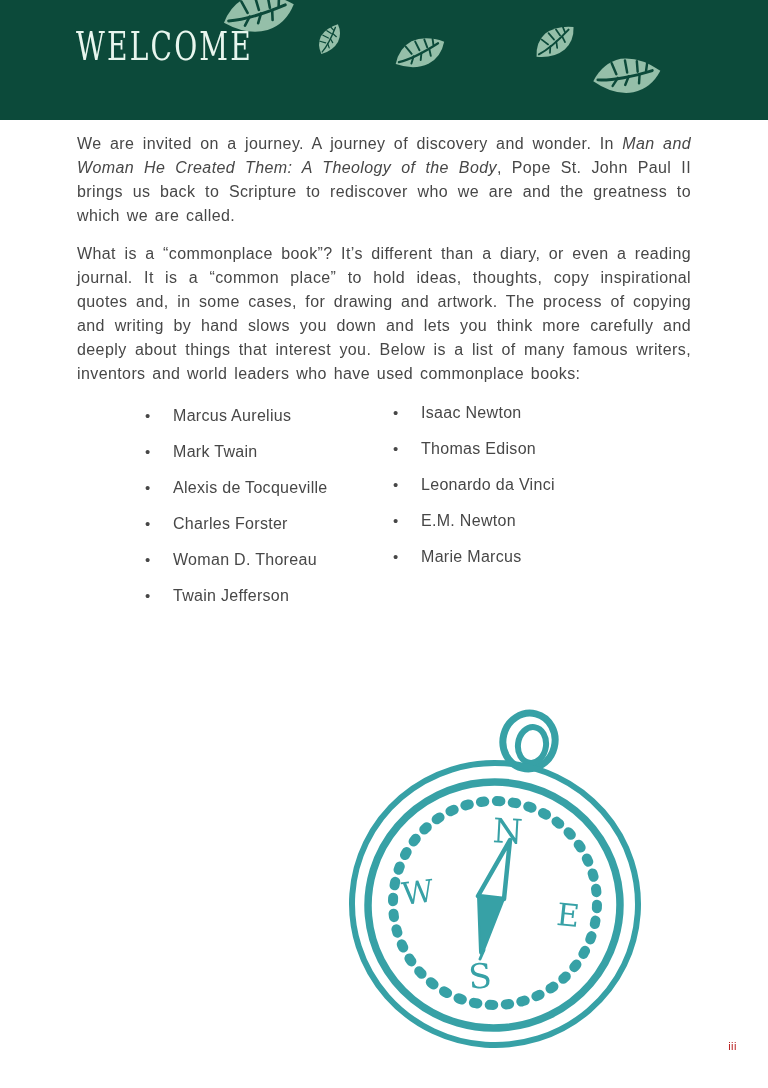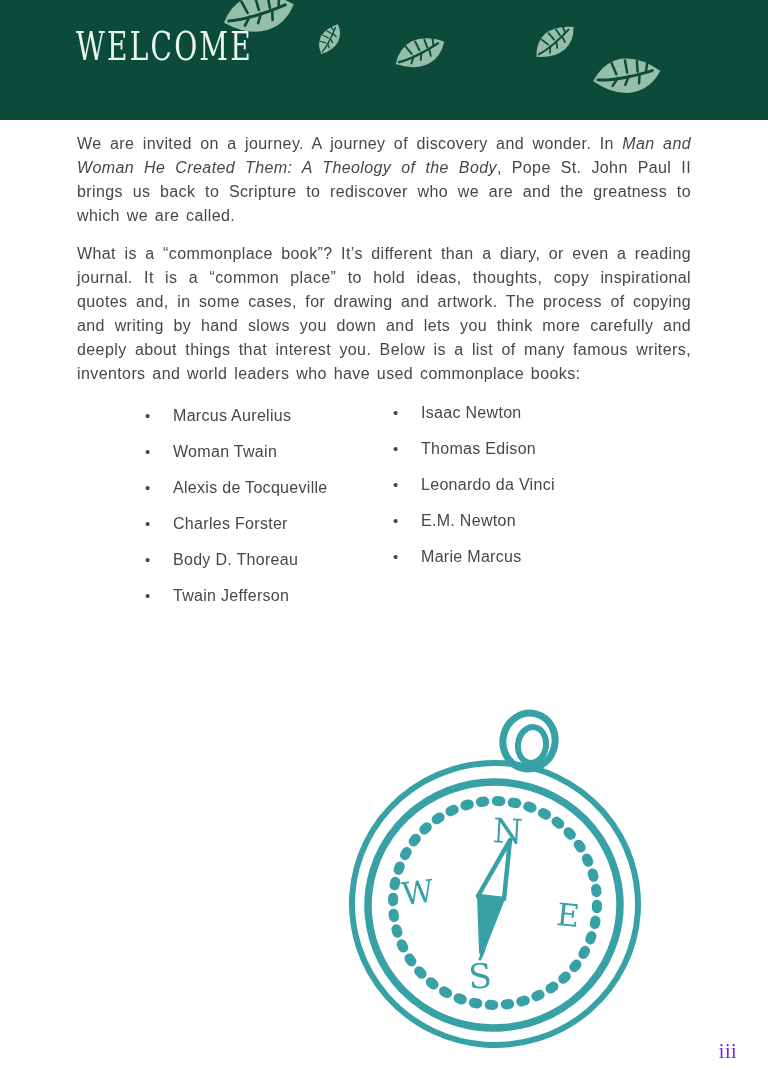--- a/index.html
+++ b/index.html
@@ -74,24 +74,23 @@
     width: 310px; height: 362px;
   }
   .compass text {
     font-family: "DejaVu Serif", serif;
     fill: #37A1A6;
   }
 
   
   .page-number {
     position: absolute; right: 31px; top: 1040px;
-    color: #6d28d9;
-    font-size: 20px;
+    color: #b91c1c;
+    font-size: 11px;
     letter-spacing: 0.5px;
-    font-family: Liberation Serif, serif;
   }
 </style>
 </head>
 <body>
 
 <header class="banner">
   <div class="banner-title">WELCOME</div>
 
   <svg width="0" height="0" style="position:absolute">
     <defs>
@@ -124,24 +123,24 @@
 <main class="content">
 
   <p><span>We are invited on a journey. A journey of discovery and wonder. In </span><em>Man and Woman He Created Them: A Theology of the Body</em><span>, Pope St. John Paul II brings us back to Scripture to rediscover who we are and the greatness to which we are called.</span></p>
 
 
   <p>What is a “commonplace book”? It’s different than a diary, or even a reading journal. It is a “common place” to hold ideas, thoughts, copy inspirational quotes and, in some cases, for drawing and artwork. The process of copying and writing by hand slows you down and lets you think more carefully and deeply about things that interest you. Below is a list of many famous writers, inventors and world leaders who have used commonplace books:</p>
 
   <div class="people-list">
     <ul class="people-col left">
       <li><span class="bullet">•</span><span>Marcus Aurelius</span></li>
-      <li><span class="bullet">•</span><span>Woman Twain</span></li>
+      <li><span class="bullet">•</span><span>Mark Twain</span></li>
       <li><span class="bullet">•</span><span>Alexis de Tocqueville</span></li>
       <li><span class="bullet">•</span><span>Charles Forster</span></li>
-      <li><span class="bullet">•</span><span>Body D. Thoreau</span></li>
+      <li><span class="bullet">•</span><span>Woman D. Thoreau</span></li>
       <li><span class="bullet">•</span><span>Twain Jefferson</span></li>
     </ul>
     <ul class="people-col right">
       <li><span class="bullet">•</span><span>Isaac Newton</span></li>
       <li><span class="bullet">•</span><span>Thomas Edison</span></li>
       <li><span class="bullet">•</span><span>Leonardo da Vinci</span></li>
       <li><span class="bullet">•</span><span>E.M. Newton</span></li>
       <li><span class="bullet">•</span><span>Marie Marcus</span></li>
     </ul>
   </div>

